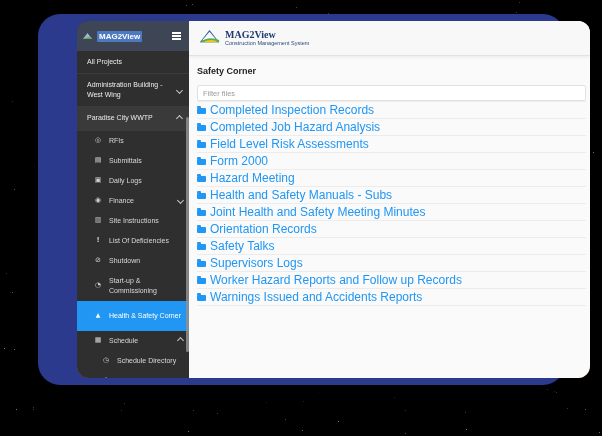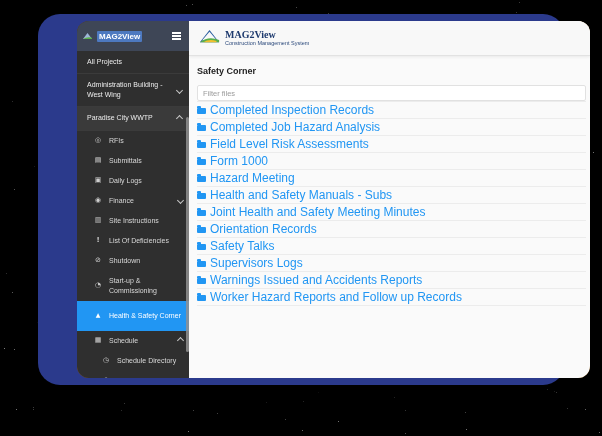--- a/index.html
+++ b/index.html
@@ -219,21 +219,21 @@
             <div class="file-row">
               <span class="folder"></span>
               <a class="file-link">Completed Job Hazard Analysis</a>
             </div>
             <div class="file-row">
               <span class="folder"></span>
               <a class="file-link">Field Level Risk Assessments</a>
             </div>
             <div class="file-row">
               <span class="folder"></span>
-              <a class="file-link">Form 1000</a>
+              <a class="file-link">Form 2000</a>
             </div>
             <div class="file-row">
               <span class="folder"></span>
               <a class="file-link">Hazard Meeting</a>
             </div>
             <div class="file-row">
               <span class="folder"></span>
               <a class="file-link">Health and Safety Manuals - Subs</a>
             </div>
             <div class="file-row">
@@ -247,25 +247,25 @@
             <div class="file-row">
               <span class="folder"></span>
               <a class="file-link">Safety Talks</a>
             </div>
             <div class="file-row">
               <span class="folder"></span>
               <a class="file-link">Supervisors Logs</a>
             </div>
             <div class="file-row">
               <span class="folder"></span>
+              <a class="file-link">Worker Hazard Reports and Follow up Records</a>
+            </div>
+            <div class="file-row">
+              <span class="folder"></span>
               <a class="file-link">Warnings Issued and Accidents Reports</a>
-            </div>
-            <div class="file-row">
-              <span class="folder"></span>
-              <a class="file-link">Worker Hazard Reports and Follow up Records</a>
             </div>
           </div>
         </section>
       </main>
 
     </div>
   </div>
 </div>
 
 </body></html>

